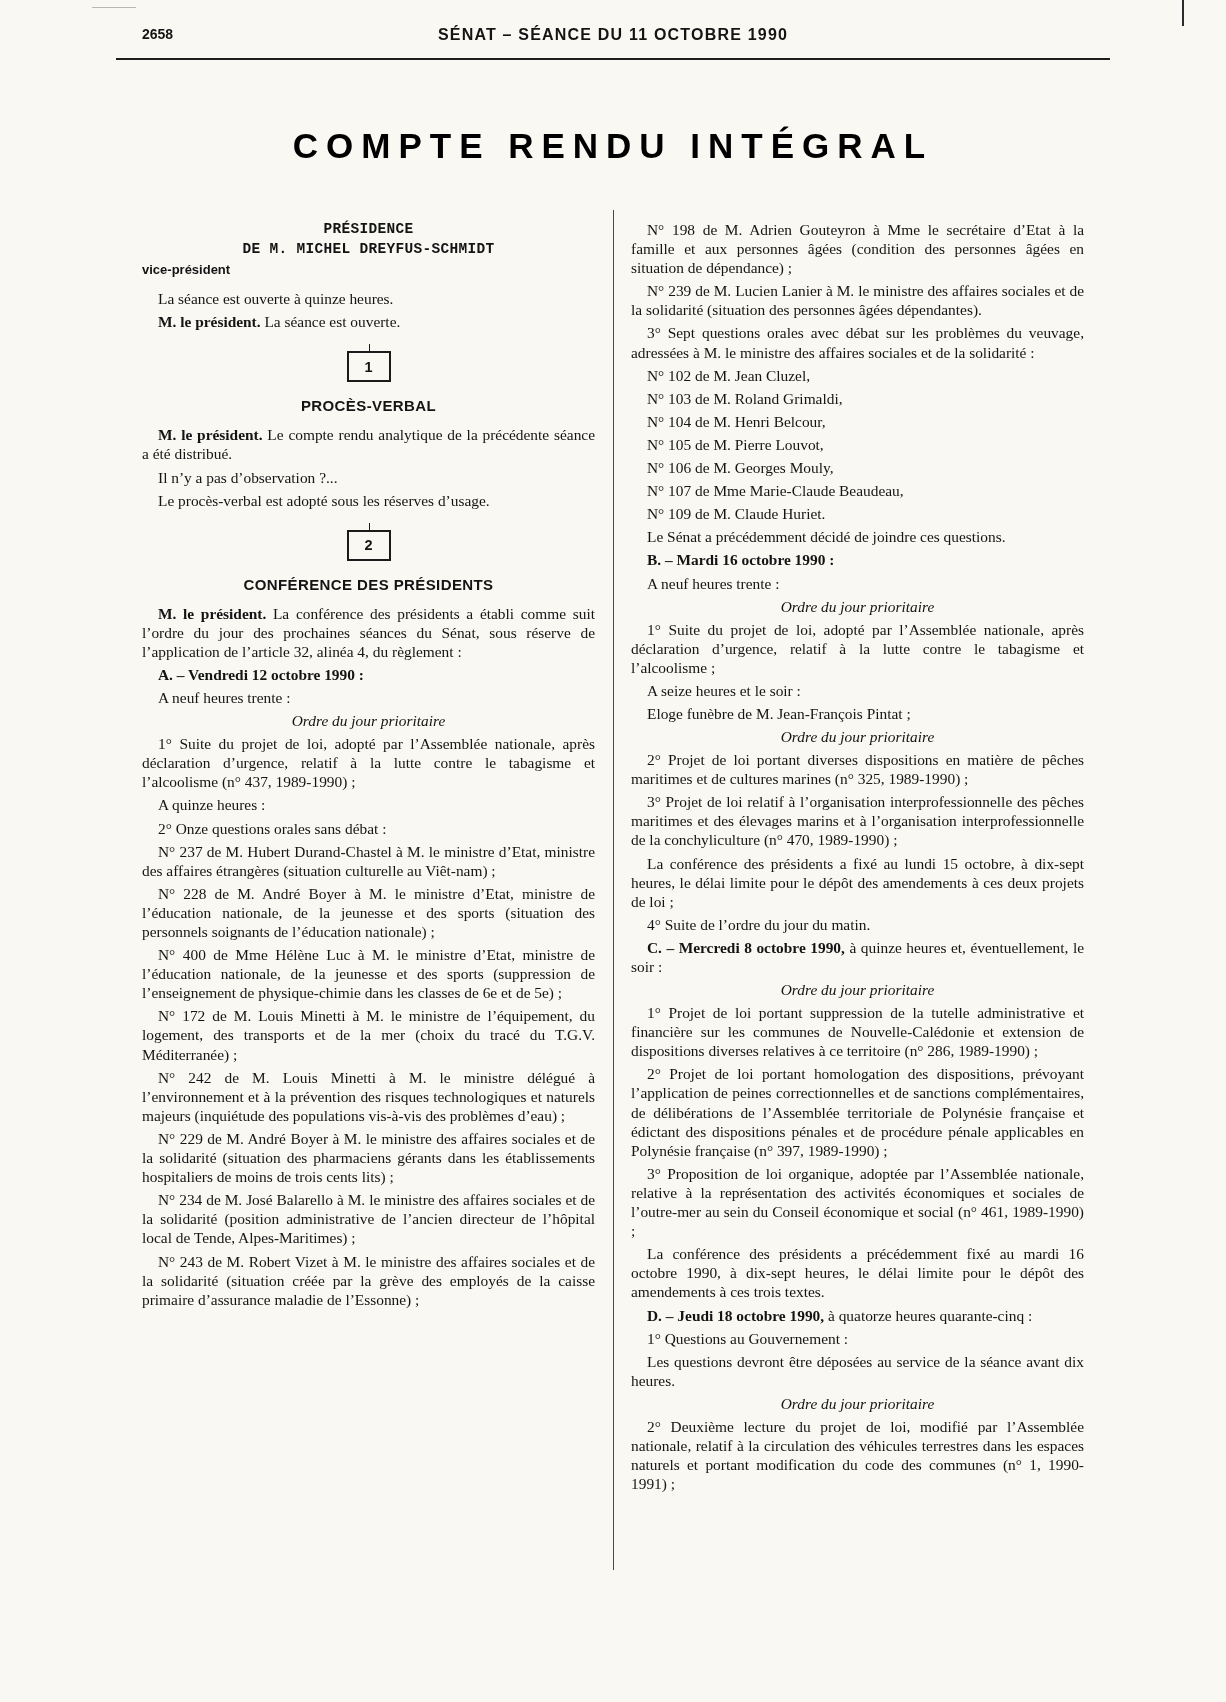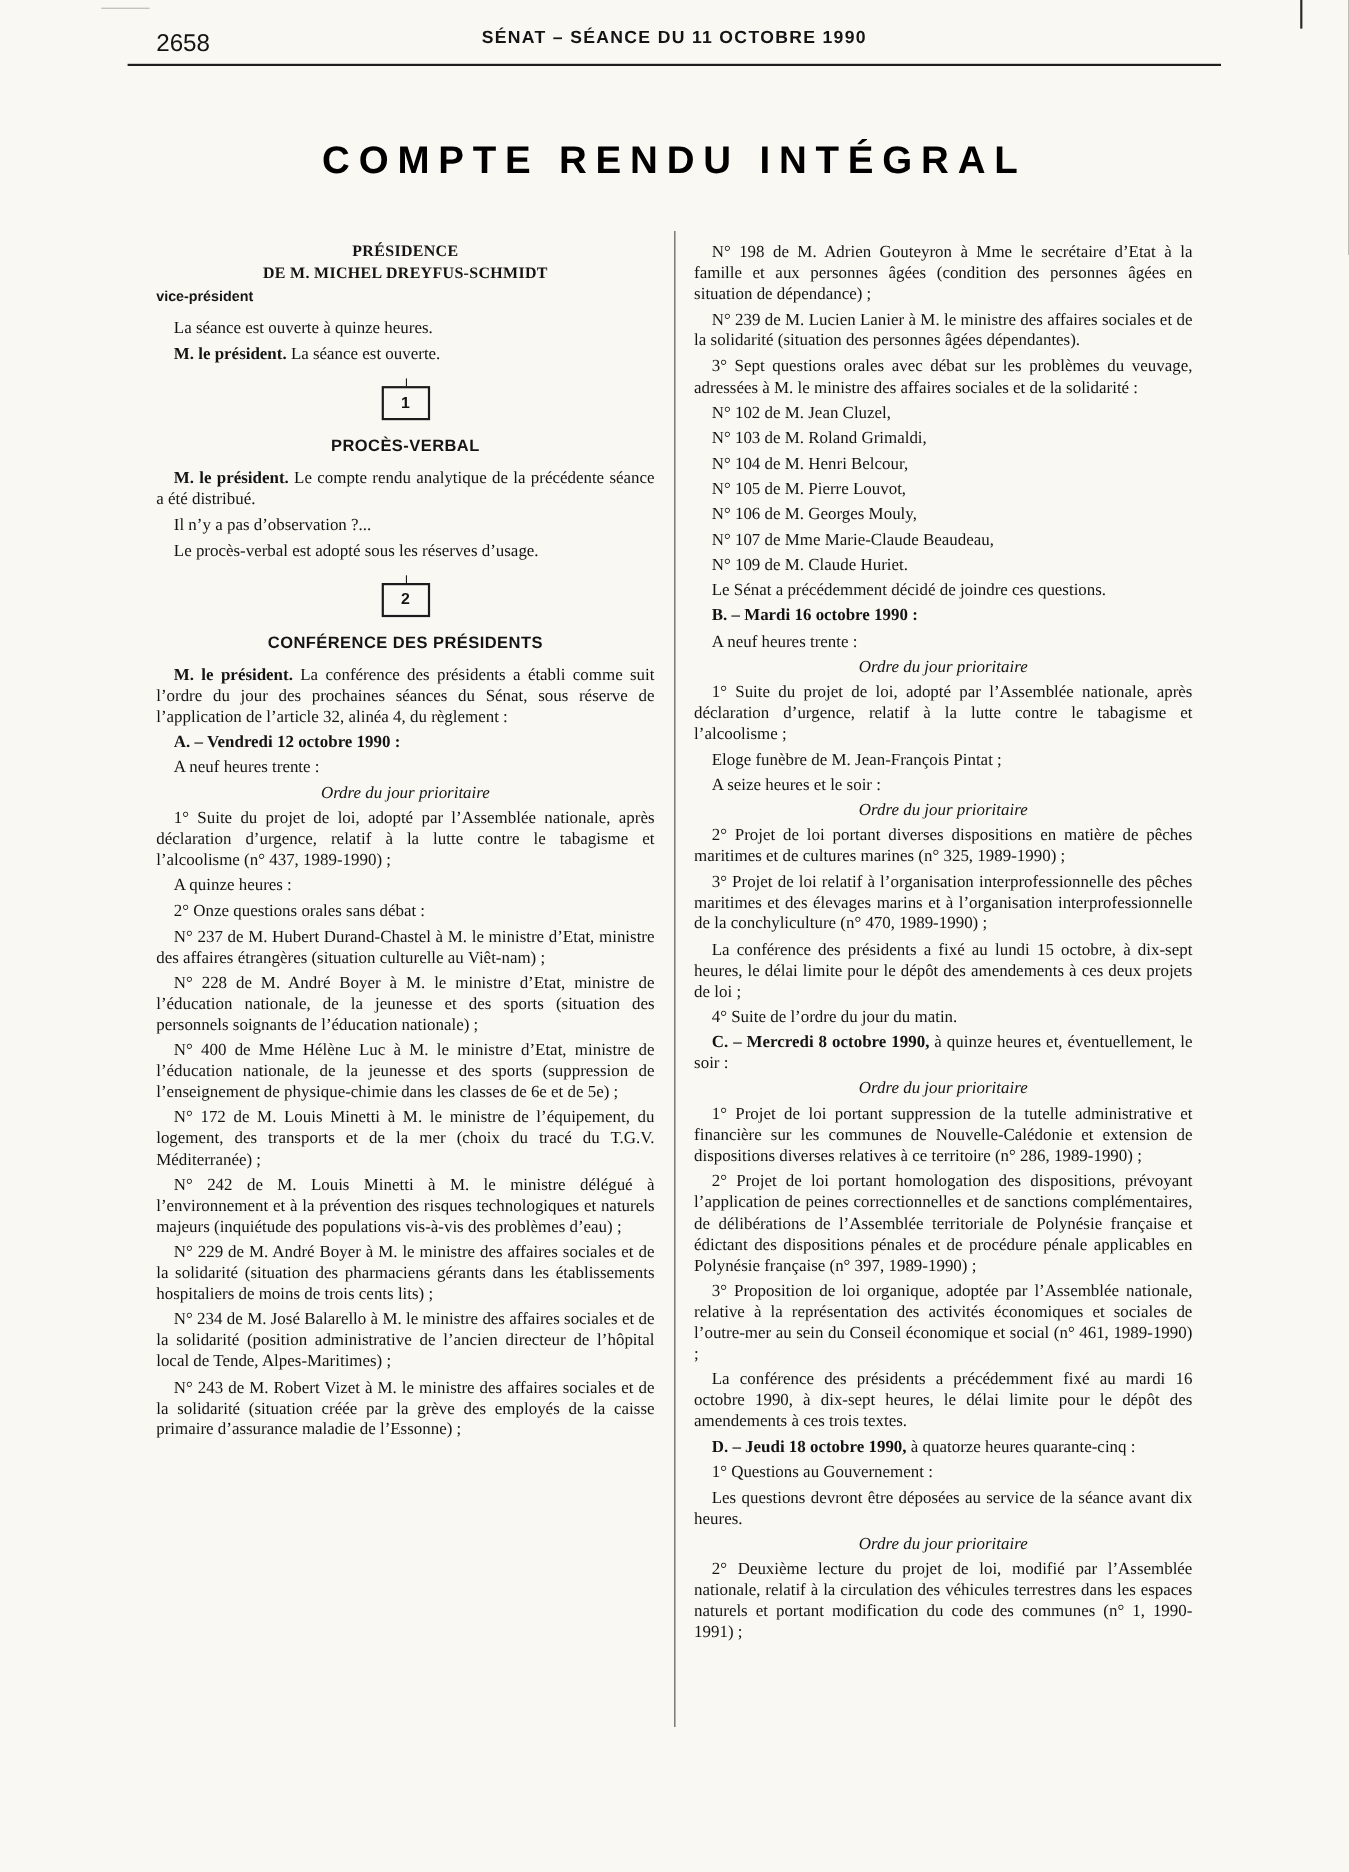--- a/index.html
+++ b/index.html
@@ -10,38 +10,38 @@
     background:#f9f8f3;
     color:#141414;
     font-family:"Liberation Serif", serif;
     overflow:hidden;
   }
   
   .tick-tr{position:absolute;right:42px;top:0;width:2px;height:26px;background:#2b2b2b;}
   .tick-tl{position:absolute;left:92px;top:7px;width:44px;height:1px;background:#b9b7b0;}
 
   .header{position:relative;padding-top:26px;height:24px;text-align:center;}
-  .page-num{position:absolute;left:142px;top:26px;font-family:"Liberation Sans",sans-serif;font-weight:normal;font-size:22px;}
+  .page-num{position:absolute;left:142px;top:26px;font-family:"Liberation Sans",sans-serif;font-weight:bold;font-size:14px;}
   .header-title{font-family:"Liberation Sans",sans-serif;font-weight:bold;font-size:16px;letter-spacing:1.2px;}
   .header-rule{margin:8px 116px 0;height:2px;background:#1e1e1e;}
 
   .main-title{
     text-align:center;margin:66px 0 0;padding:0;
     font-family:"Liberation Sans",sans-serif;font-weight:bold;
     font-size:35px;letter-spacing:8px;color:#000000;
   }
 
   .columns{display:flex;gap:36px;margin:54px 142px 0;position:relative;height:1358px;}
   .col{width:calc(50% - 18px);}
   .col-divider{position:absolute;left:50%;top:-10px;height:1360px;width:1px;background:#4a4a48;}
 
   .para{margin:0 0 4px;text-indent:16px;text-align:justify;font-size:15.4px;line-height:1.24;}
   .lead{font-weight:bold;}
 
-  .center-bold{text-align:center;font-family:Liberation Serif, serif;font-weight:bold;font-size:14.5px;line-height:1.35;letter-spacing:.3px;margin:0;}
+  .center-bold{text-align:center;font-family:Liberation Mono, monospace;font-weight:bold;font-size:14.5px;line-height:1.35;letter-spacing:.3px;margin:0;}
   .center-bold-small{font-family:"Liberation Sans",sans-serif;font-weight:bold;font-size:13px;margin:3px 0 12px;}
   .section-title{text-align:center;font-family:"Liberation Sans",sans-serif;font-weight:bold;font-size:15px;letter-spacing:.4px;margin:15px 0 11px;}
   .center-italic{font-style:italic;text-align:center;font-size:15.4px;margin:5px 0 4px;}
 
   .num-box-wrap{display:flex;justify-content:center;margin:20px 0 14px;}
   .num-box{
     position:relative;width:40px;height:27px;border:2px solid #1b1b1b;
     display:flex;align-items:center;justify-content:center;
     font-family:"Liberation Sans",sans-serif;font-weight:bold;font-size:14.5px;
   }
@@ -106,22 +106,22 @@
         <p class="para">N° 104 de M. Henri Belcour,</p>
         <p class="para">N° 105 de M. Pierre Louvot,</p>
         <p class="para">N° 106 de M. Georges Mouly,</p>
         <p class="para">N° 107 de Mme Marie-Claude Beaudeau,</p>
         <p class="para">N° 109 de M. Claude Huriet.</p>
         <p class="para">Le Sénat a précédemment décidé de joindre ces questions.</p>
         <p class="para"><span class="lead">B. – Mardi 16 octobre 1990 :</span></p>
         <p class="para">A neuf heures trente :</p>
         <div class="center-italic">Ordre du jour prioritaire</div>
         <p class="para">1° Suite du projet de loi, adopté par l’Assemblée nationale, après déclaration d’urgence, relatif à la lutte contre le tabagisme et l’alcoolisme ;</p>
+        <p class="para">A seize heures et le soir :</p>
         <p class="para">Eloge funèbre de M. Jean-François Pintat ;</p>
-        <p class="para">A seize heures et le soir :</p>
         <div class="center-italic">Ordre du jour prioritaire</div>
         <p class="para">2° Projet de loi portant diverses dispositions en matière de pêches maritimes et de cultures marines (n° 325, 1989-1990) ;</p>
         <p class="para">3° Projet de loi relatif à l’organisation interprofessionnelle des pêches maritimes et des élevages marins et à l’organisation interprofessionnelle de la conchyliculture (n° 470, 1989-1990) ;</p>
         <p class="para">La conférence des présidents a fixé au lundi 15 octobre, à dix-sept heures, le délai limite pour le dépôt des amendements à ces deux projets de loi ;</p>
         <p class="para">4° Suite de l’ordre du jour du matin.</p>
         <p class="para"><span class="lead">C. – Mercredi 8 octobre 1990, </span>à quinze heures et, éventuellement, le soir :</p>
         <div class="center-italic">Ordre du jour prioritaire</div>
         <p class="para">1° Projet de loi portant suppression de la tutelle administrative et financière sur les communes de Nouvelle-Calédonie et extension de dispositions diverses relatives à ce territoire (n° 286, 1989-1990) ;</p>
         <p class="para">2° Projet de loi portant homologation des dispositions, prévoyant l’application de peines correctionnelles et de sanctions complémentaires, de délibérations de l’Assemblée territoriale de Polynésie française et édictant des dispositions pénales et de procédure pénale applicables en Polynésie française (n° 397, 1989-1990) ;</p>
         <p class="para">3° Proposition de loi organique, adoptée par l’Assemblée nationale, relative à la représentation des activités économiques et sociales de l’outre-mer au sein du Conseil économique et social (n° 461, 1989-1990) ;</p>

